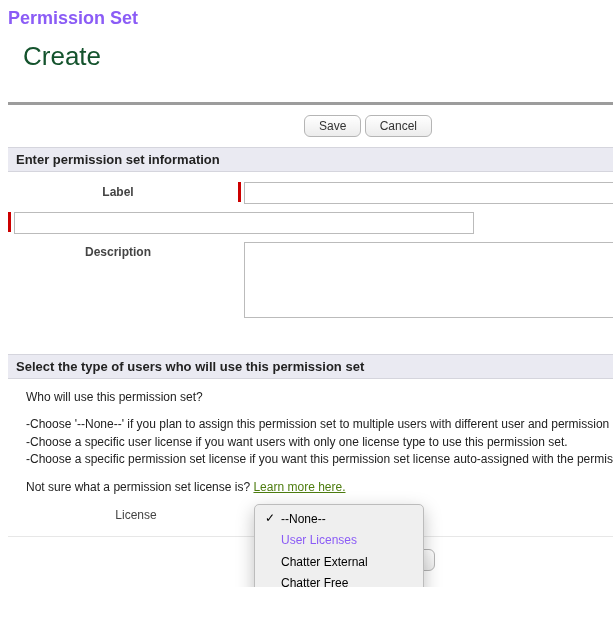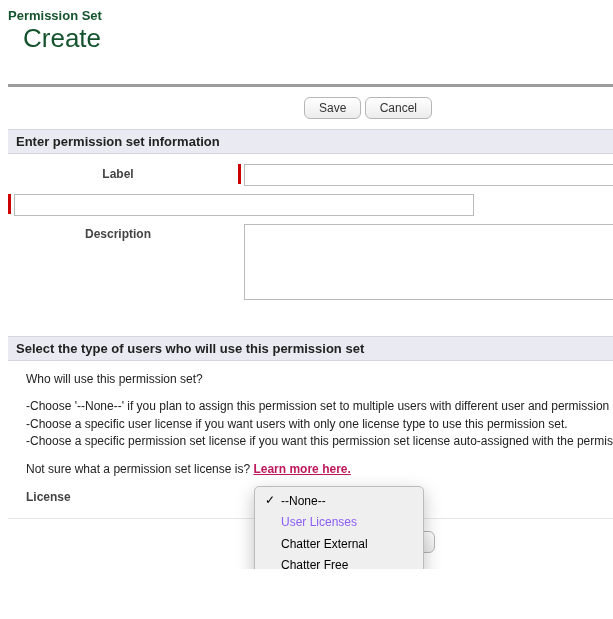--- a/index.html
+++ b/index.html
@@ -10,24 +10,24 @@
     color: #222;
     background: #fff;
     width: 613px;
   }
   .page {
     padding: 6px 0 0 8px;
     width: 605px;
     overflow: hidden;
   }
   .crumb {
-    font-size: 13px;
-    color: #14532d;
+    font-size: 18px;
+    color: #8b5cf6;
     font-weight: bold;
-    margin: 2px 0 0 0;
+    margin: 2px 0 12px 0;
   }
   .page-title {
     font-size: 26px;
     font-weight: normal;
     color: #14532d;
     margin: 0 0 30px 15px;
   }
   .panel {
     border-top: 3px solid #9c9c9c;
     background: #fff;
@@ -87,31 +87,31 @@
   }
   input.text { width: 450px; height: 16px; }
   textarea.text { width: 450px; height: 70px; resize: none; }
   .body-text {
     padding: 10px 14px 6px 18px;
     color: #222;
     line-height: 1.45;
     font-size: 12px;
   }
   .body-text p { margin: 0 0 10px 0; }
-  a.learn { color: #be185d; text-decoration: underline; cursor: pointer; font-weight: bold; }
+  a.learn { color: #4d7c0f; text-decoration: underline; cursor: pointer; }
   .gap { height: 4px; background: #fff; }
   .license-row {
     display: flex;
     align-items: flex-start;
   }
   .license-row label {
     width: 220px;
-    text-align: left;
+    text-align: center;
     padding-right: 10px;
-    font-weight: bold;
+    font-weight: normal;
     color: #444;
     line-height: 18px;
   }
   .dropdown {
     position: relative;
     width: 160px;
   }
   .dropdown-menu {
     position: absolute;
     top: -2px;

